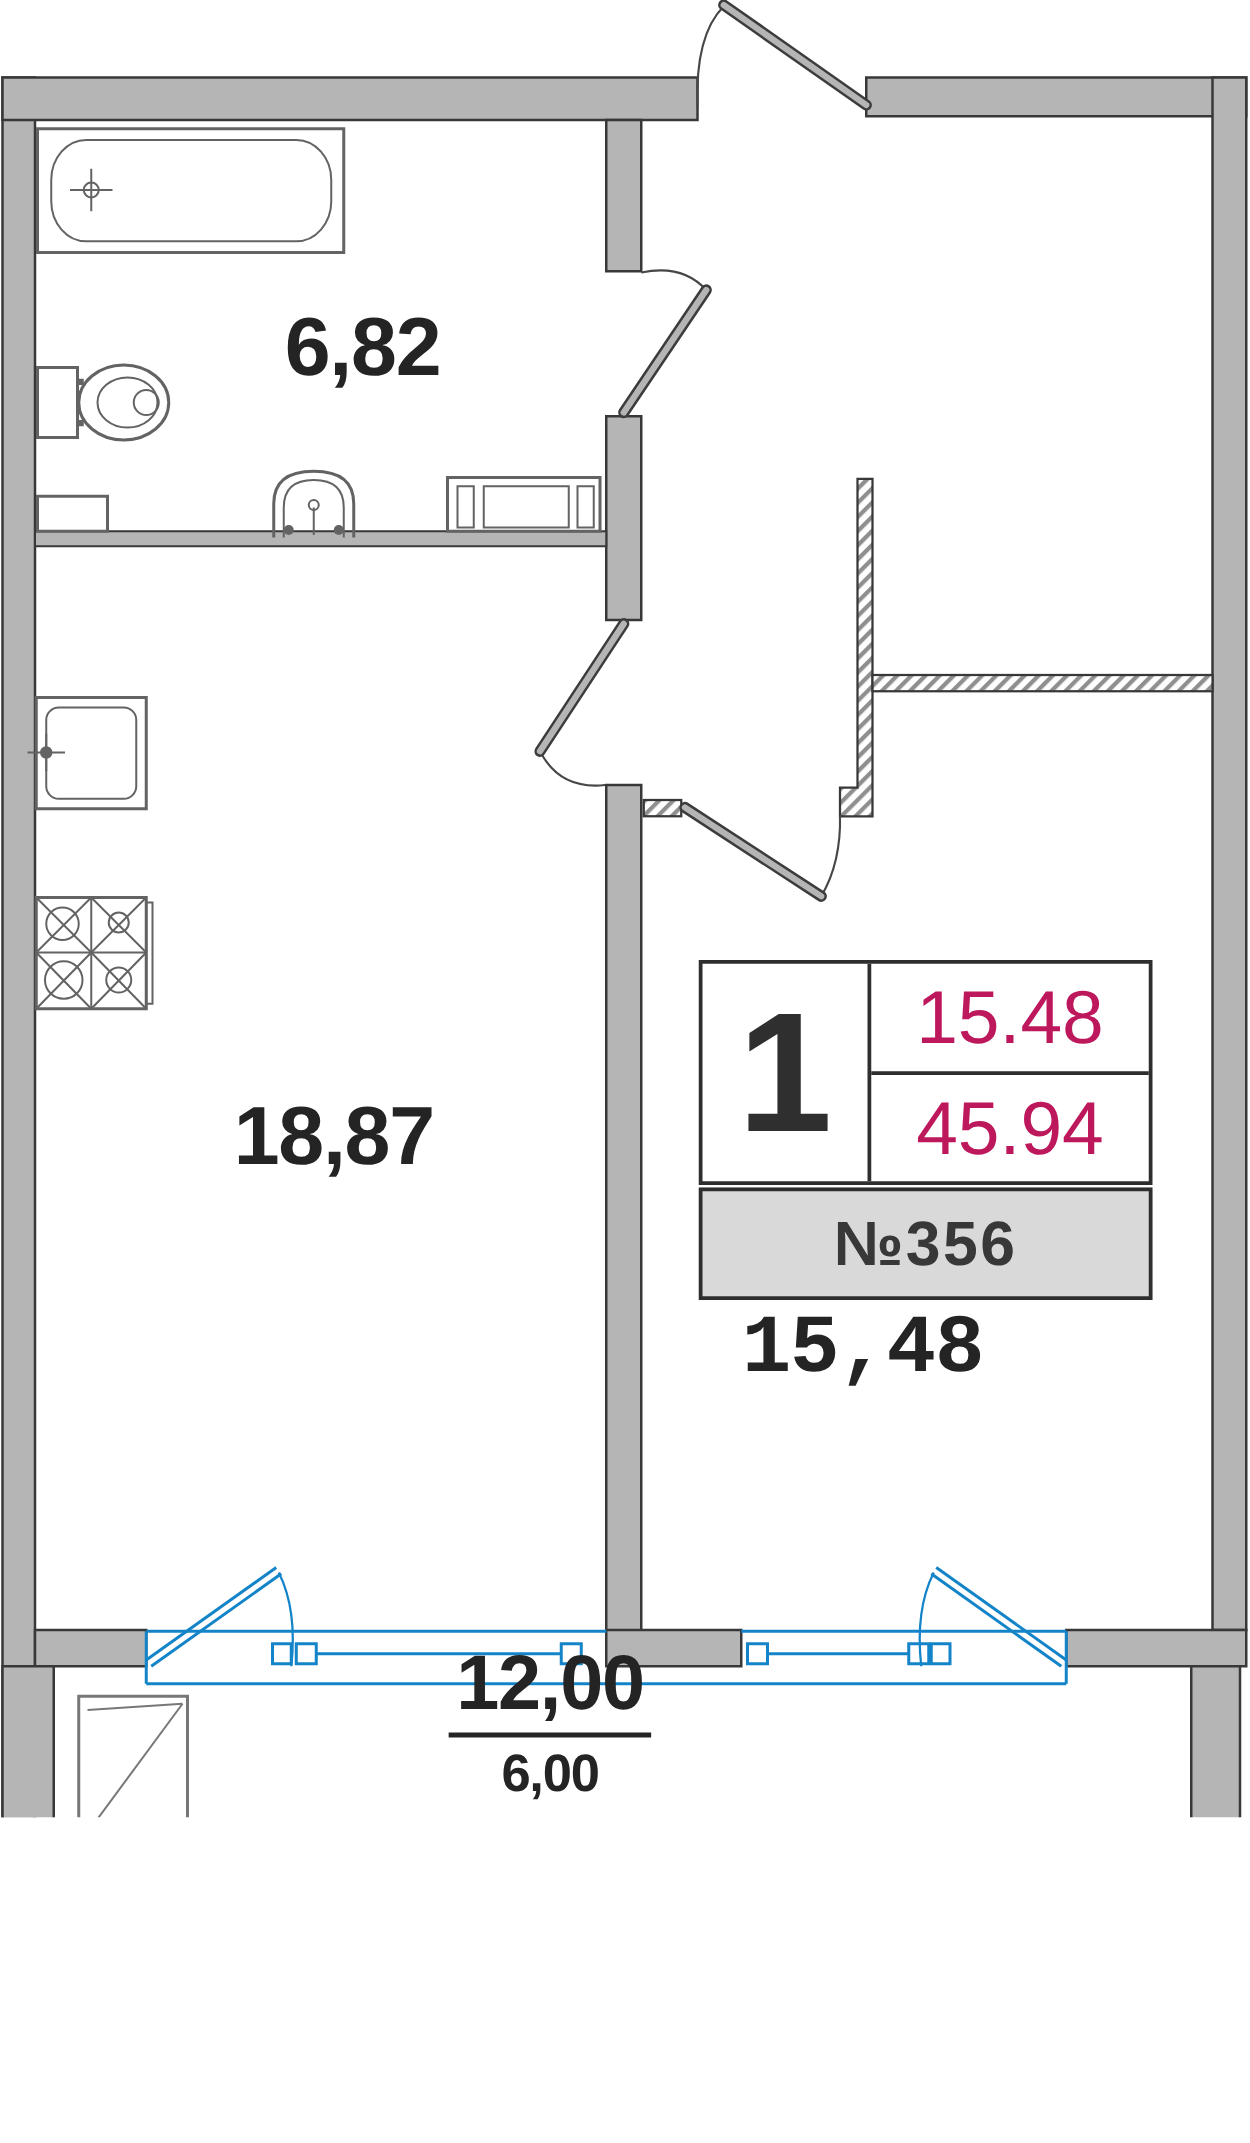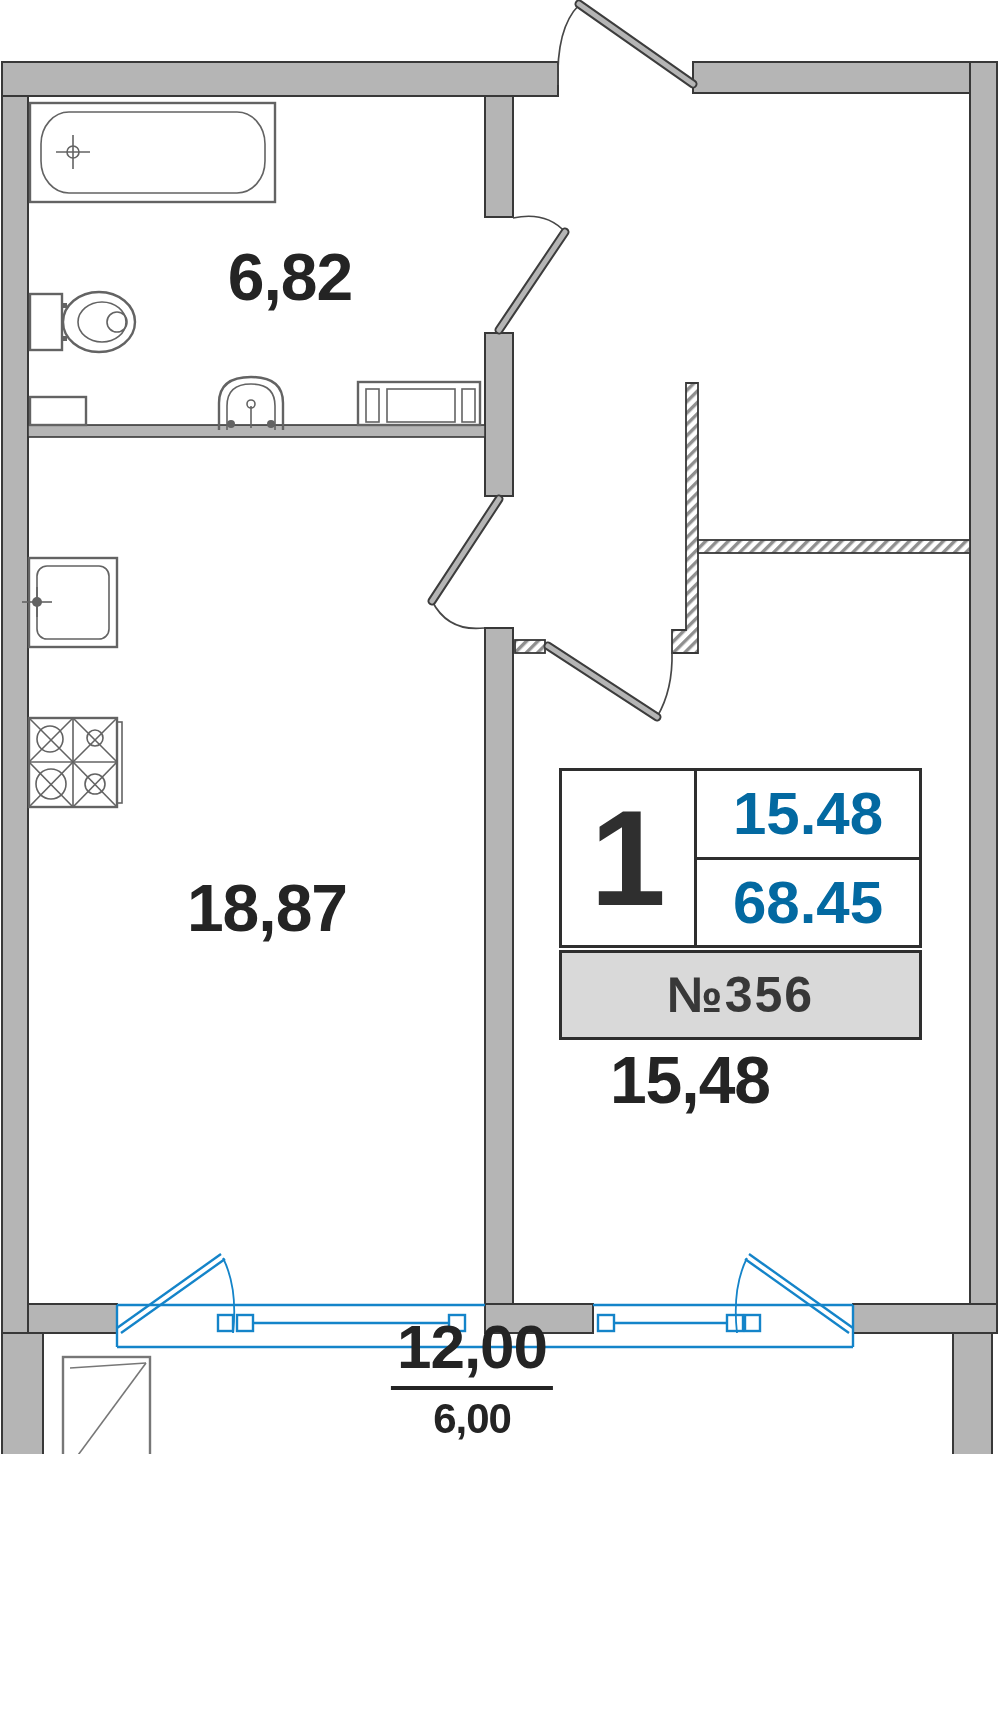--- a/index.html
+++ b/index.html
@@ -22,21 +22,21 @@
   .winthin{fill:none;stroke:var(--window,#1484c9);stroke-width:1.8;}
   .winthick{fill:none;stroke:var(--window,#1484c9);stroke-width:5;}
   .winbox{fill:#fff;stroke:var(--window,#1484c9);stroke-width:2.4;}
   
   .room-label{
     position:absolute;transform:translate(-50%,-50%);
     font-size:66px;font-weight:700;color:var(--label,#242424);
     letter-spacing:-1px;white-space:nowrap;line-height:1;
   }
   .balcony-labels{
-    position:absolute;left:472px;top:1316px;transform:translateX(-50%);
+    position:absolute;left:440px;top:1316px;transform:translateX(-50%);
     text-align:center;color:var(--label,#242424);font-weight:700;line-height:1;
   }
   .balcony-labels .top-num{
     display:inline-block;font-size:62px;letter-spacing:-1px;
     padding:0 6px 8px 6px;border-bottom:4px solid var(--label,#242424);
   }
   .balcony-labels .bot-num{font-size:42px;letter-spacing:-1px;margin-top:8px;}
   
   .unit-card{position:absolute;left:559px;top:768px;width:363px;}
   .unit-table{
@@ -44,21 +44,21 @@
     box-sizing:border-box;background:#fff;
   }
   .unit-rooms{
     width:135px;border-right:3px solid #2e2e2e;box-sizing:border-box;
     display:flex;align-items:center;justify-content:center;
     font-size:136px;font-weight:700;color:#2f2f2f;
   }
   .unit-areas{flex:1;display:flex;flex-direction:column;}
   .unit-area{
     flex:1;display:flex;align-items:center;justify-content:center;
-    font-size:60px;font-weight:700;color:#0369a1;box-sizing:border-box;
+    font-size:60px;font-weight:400;color:#be185d;box-sizing:border-box;
   }
   .unit-area.top{border-bottom:3px solid #2e2e2e;}
   .unit-number{
     margin-top:2px;height:90px;border:3px solid #2e2e2e;box-sizing:border-box;
     background:var(--unit_row_bg,#d9d9d9);
     display:flex;align-items:center;justify-content:center;
     font-size:50px;font-weight:700;color:#383838;letter-spacing:2px;
   }
 </style>
 </head>
@@ -252,31 +252,31 @@
         <rect class="winbox" x="646.5" y="1668" width="11" height="30" transform="rotate(-12.5 652 1683)"></rect>
         <rect class="winbox" x="746.5" y="1639" width="11" height="30" transform="rotate(-20 752 1654)"></rect>
         <rect class="winbox" x="845.5" y="1596" width="11" height="30" transform="rotate(-26.9 851 1611)"></rect>
         <rect class="winbox" x="927.5" y="1550" width="11" height="30" transform="rotate(-32 933 1565)"></rect>
       </g>
     </g>
   </svg>
 
   <div class="room-label" style="left:290px;top:277px;">6,82</div>
   <div class="room-label" style="left:267px;top:908px;">18,87</div>
-  <div class="room-label" style="left:690px;top:1080px;">15,48</div>
+  <div class="room-label" style="left:690px;top:1080px;font-family:Liberation Mono, monospace;">15,48</div>
 
   <div class="balcony-labels">
     <span class="top-num">12,00</span>
     <div class="bot-num">6,00</div>
   </div>
 
   <div class="unit-card">
     <div class="unit-table">
       <div class="unit-rooms">1</div>
       <div class="unit-areas">
         <div class="unit-area top">15.48</div>
-        <div class="unit-area">68.45</div>
+        <div class="unit-area">45.94</div>
       </div>
     </div>
     <div class="unit-number">№356</div>
   </div>
 
 </div>
 
 </body></html>

